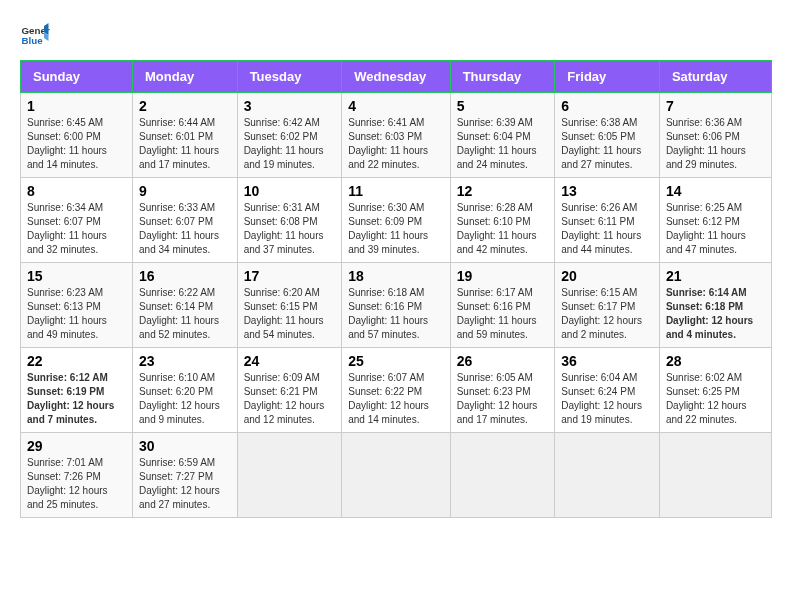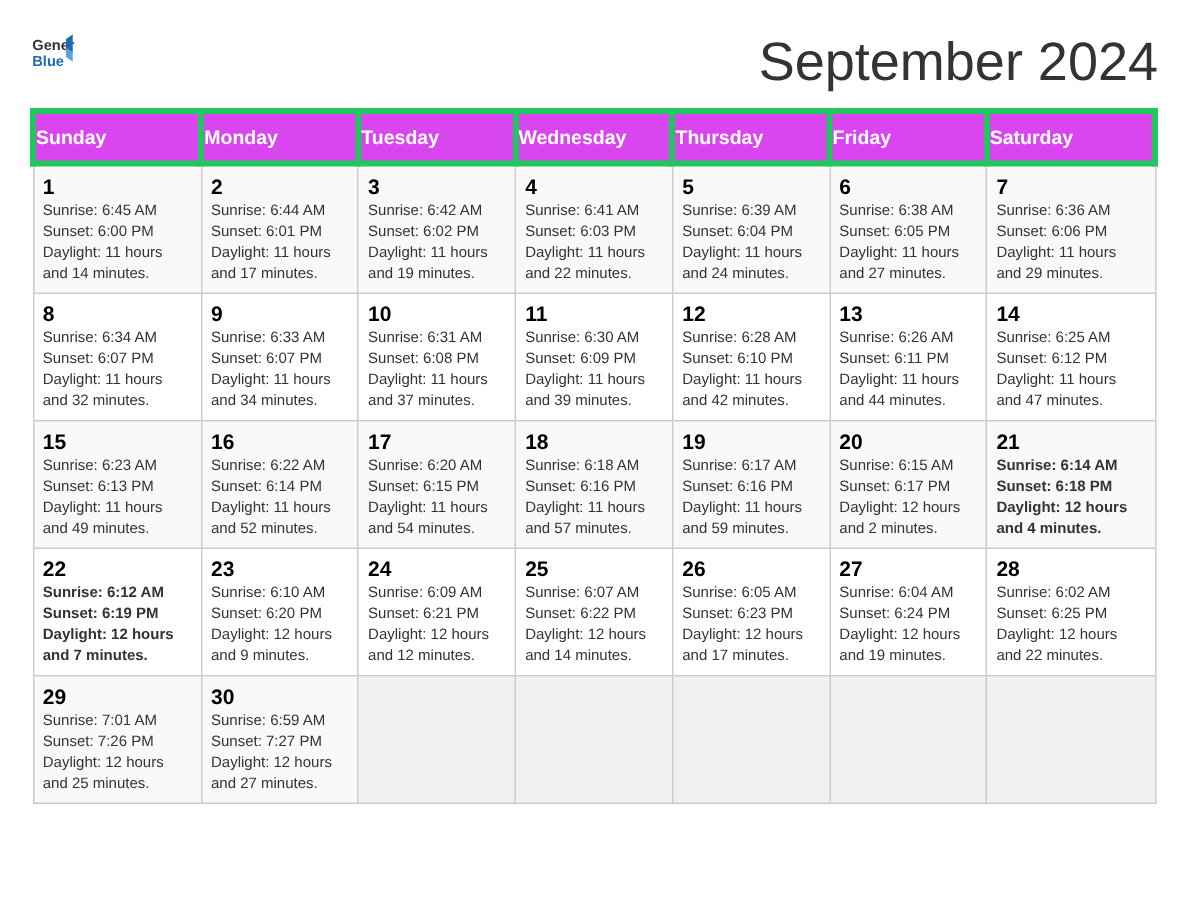--- a/index.html
+++ b/index.html
@@ -36,27 +36,27 @@
     .location {
       font-size: 16px;
       color: #555;
     }
     table {
       width: 100%;
       border-collapse: collapse;
       font-size: 11px;
     }
     thead tr th {
-      background-color: #d946ef;
+      background-color: #8b5cf6;
       color: #fff;
-      padding: 8px 0;
+      padding: 8px 12px;
       text-align: left;
       font-size: 13px;
       font-weight: bold;
-      border: 4px solid #22c55e;
+      border: 1px solid #22c55e;
     }
     tbody tr td {
       border: 1px solid #ccc;
       padding: 5px 6px;
       vertical-align: top;
       background: #fff;
       min-height: 80px;
       height: 80px;
     }
     tbody tr:nth-child(odd) td {
@@ -83,21 +83,20 @@
 <div class="header">
   <div class="logo">
     <svg class="logo-icon" viewBox="0 0 40 40">
       <text x="2" y="18" font-size="13" font-weight="bold" fill="#333">General</text>
       <text x="2" y="32" font-size="13" font-weight="bold" fill="#1a6bb5">Blue</text>
       <polygon points="32,8 38,4 38,20 32,16" fill="#1a6bb5"></polygon>
       <polygon points="32,16 38,20 38,28 32,24" fill="#5ba3e0"></polygon>
     </svg>
   </div>
   <div class="title-block">
-    <div class="month-title">September 2024</div>
   </div>
 </div>
 
 <table>
   <thead>
     <tr id="header-row">
         <th>Sunday</th>
         <th>Monday</th>
         <th>Tuesday</th>
         <th>Wednesday</th>
@@ -290,21 +289,21 @@
 and 14 minutes.</div>
         </td>
         <td>
           <span class="day-num">26</span>
           <div class="day-info" style="white-space: pre-line;">Sunrise: 6:05 AM
 Sunset: 6:23 PM
 Daylight: 12 hours
 and 17 minutes.</div>
         </td>
         <td>
-          <span class="day-num">27</span>
+          <span class="day-num">36</span>
           <div class="day-info" style="white-space: pre-line;">Sunrise: 6:04 AM
 Sunset: 6:24 PM
 Daylight: 12 hours
 and 19 minutes.</div>
         </td>
         <td>
           <span class="day-num">28</span>
           <div class="day-info" style="white-space: pre-line;">Sunrise: 6:02 AM
 Sunset: 6:25 PM
 Daylight: 12 hours

